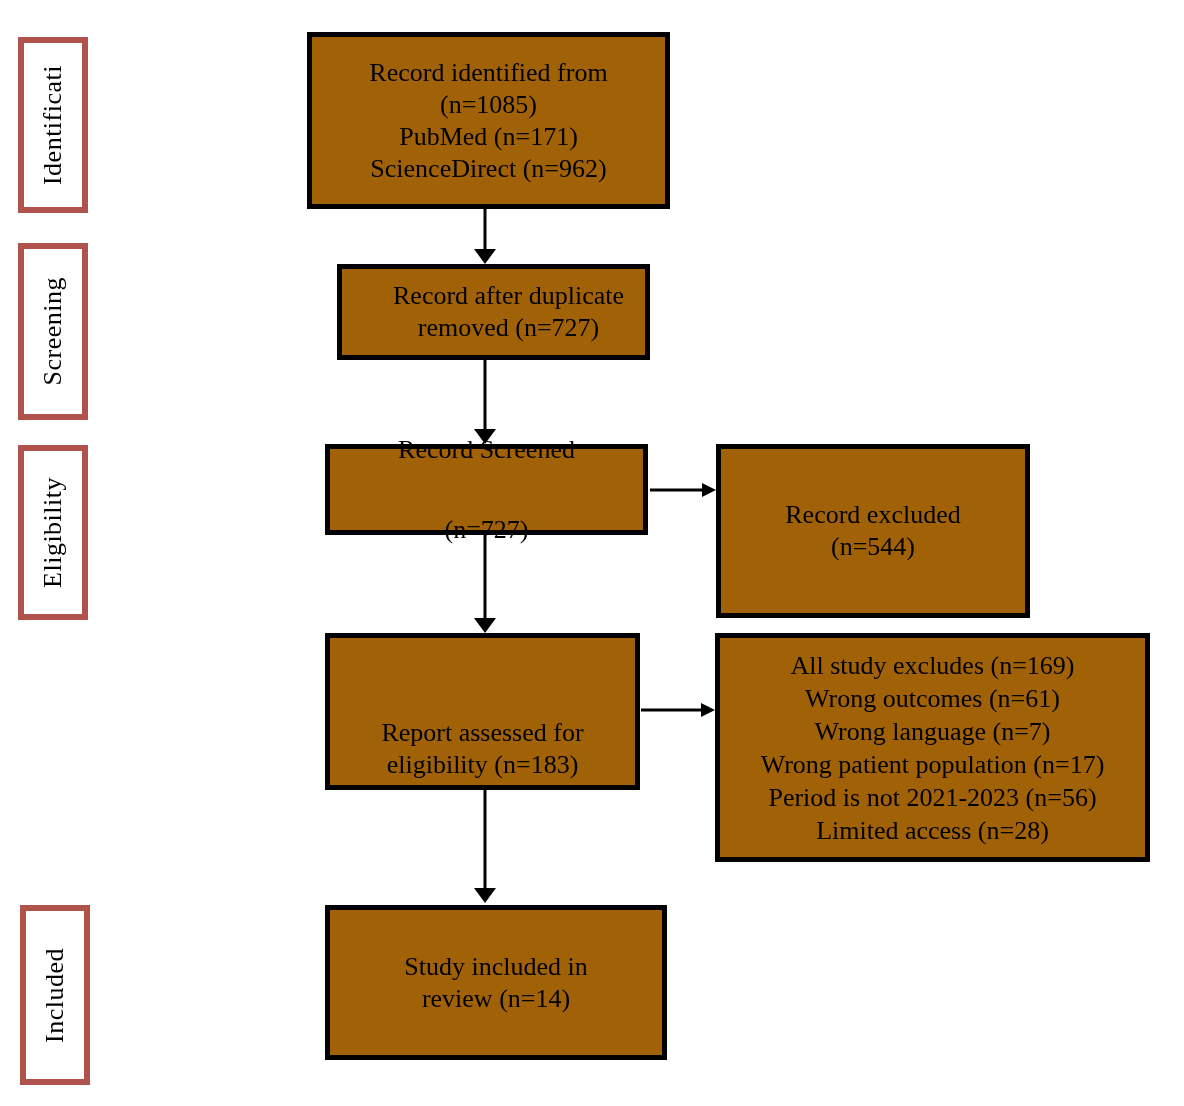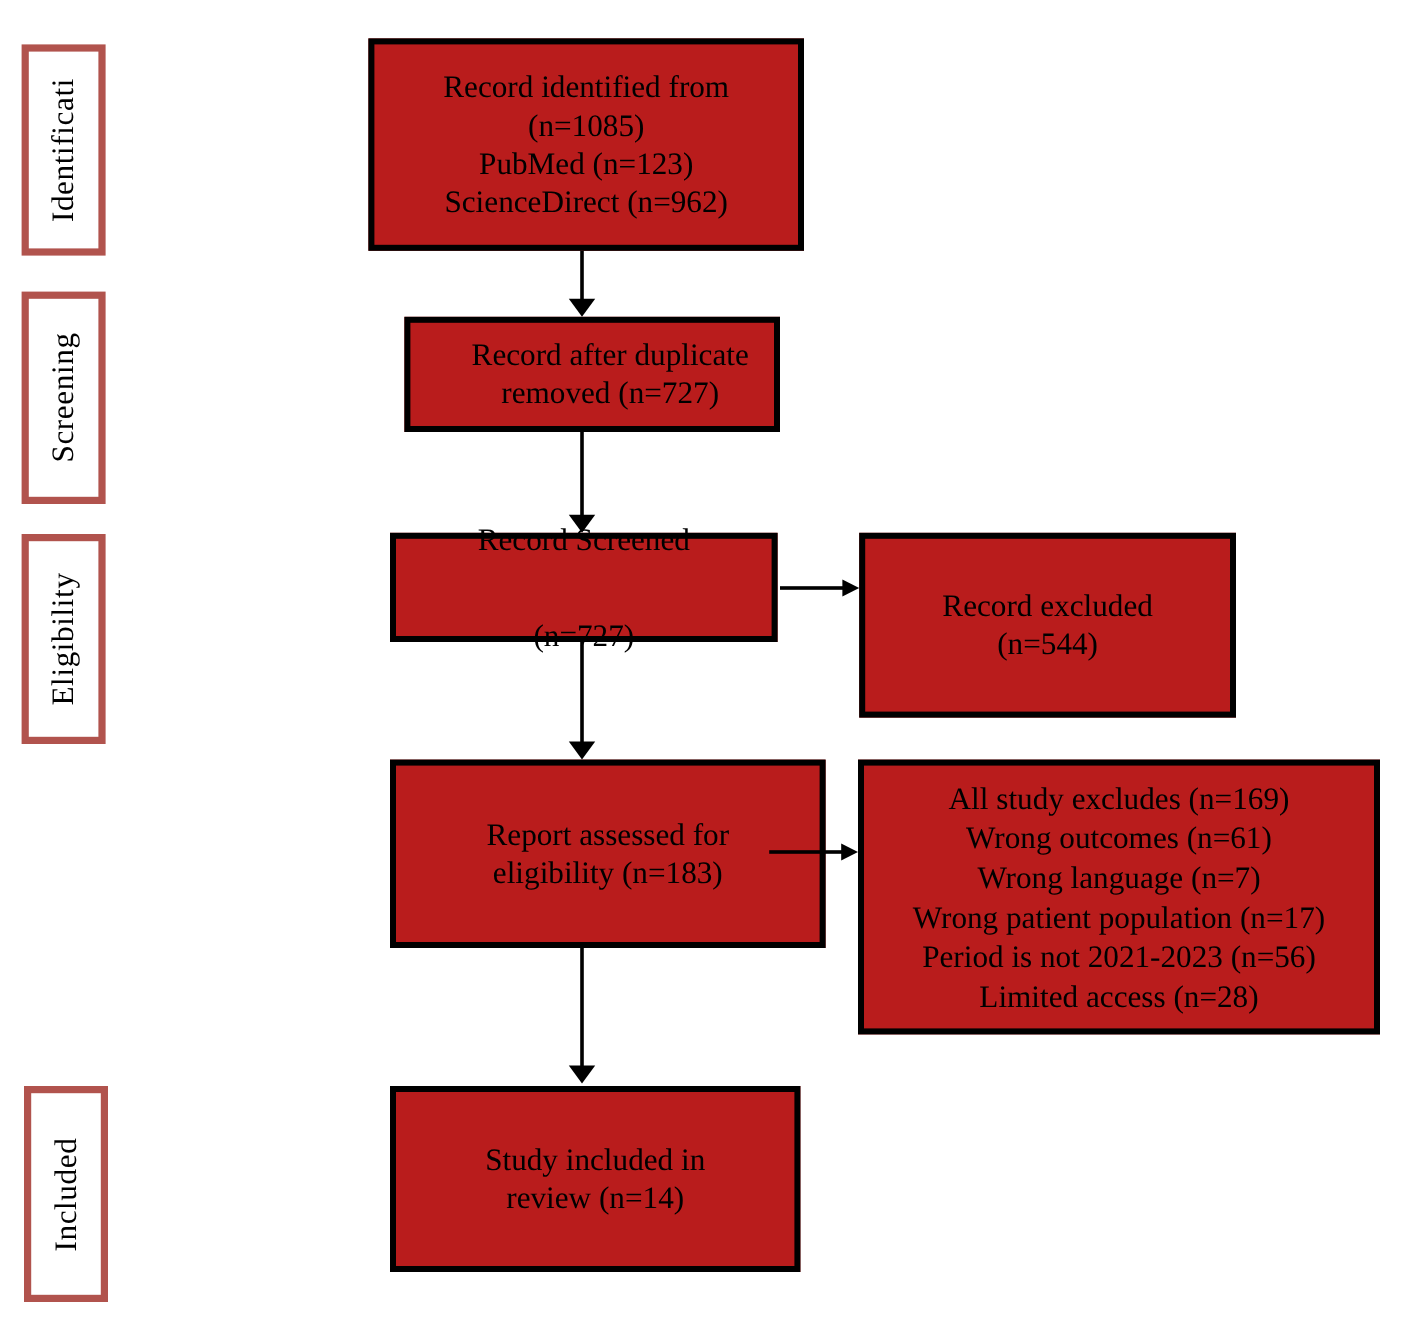--- a/index.html
+++ b/index.html
@@ -32,21 +32,21 @@
     transform: rotate(180deg);
     font-size: 26px;
     letter-spacing: 0.5px;
     white-space: nowrap;
   }
 
   
   .fbox {
     position: absolute;
     border: 5px solid #000000;
-    background: #b91c1c;
+    background: #a16207;
     display: flex;
     flex-direction: column;
     align-items: center;
     justify-content: center;
     text-align: center;
     font-size: 26px;
     line-height: 32px;
     box-sizing: border-box;
     padding: 4px 6px;
   }
@@ -109,40 +109,40 @@
   <div class="stage" style="left:18px; top:445px; width:70px; height:175px;">
     <span class="vtext">Eligibility</span>
   </div>
   <div class="stage" style="left:20px; top:905px; width:70px; height:180px;">
     <span class="vtext">Included</span>
   </div>
 
   <div class="fbox" style="left:307px; top:32px; width:363px; height:177px;">
     <div class="line">Record identified from</div>
     <div class="line">(n=1085)</div>
-    <div class="line">PubMed (n=123)</div>
+    <div class="line">PubMed (n=171)</div>
     <div class="line">ScienceDirect (n=962)</div>
   </div>
 
   <div class="fbox" style="left:337px; top:264px; width:313px; height:96px;padding-left:36px;">
     <div class="line">Record after duplicate</div>
     <div class="line">removed (n=727)</div>
   </div>
 
   <div class="fbox" style="left:325px; top:444px; width:323px; height:91px;gap:48px;">
     <div class="line">Record Screened</div>
     <div class="line">(n=727)</div>
   </div>
 
-  <div class="fbox" style="left:716px; top:444px; width:314px; height:154px;">
+  <div class="fbox" style="left:716px; top:444px; width:314px; height:174px;">
     <div class="line">Record excluded</div>
     <div class="line">(n=544)</div>
   </div>
 
-  <div class="fbox" style="left:325px; top:633px; width:363px; height:157px;">
+  <div class="fbox" style="left:325px; top:633px; width:315px; height:157px;justify-content:flex-end;">
     <div class="line">Report assessed  for</div>
     <div class="line">eligibility (n=183)</div>
   </div>
 
   <div class="fbox reasons" style="left:715px; top:633px; width:435px; height:229px;">
     <div class="line">All study excludes (n=169)</div>
     <div class="line">Wrong outcomes (n=61)</div>
     <div class="line">Wrong language (n=7)</div>
     <div class="line">Wrong patient population (n=17)</div>
     <div class="line">Period is not 2021-2023 (n=56)</div>

